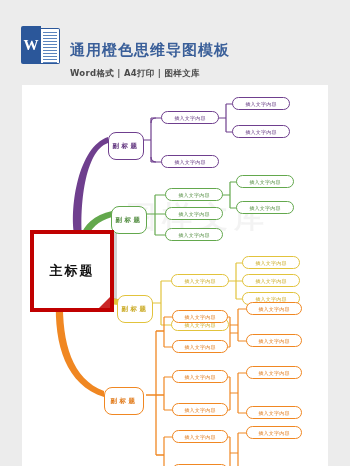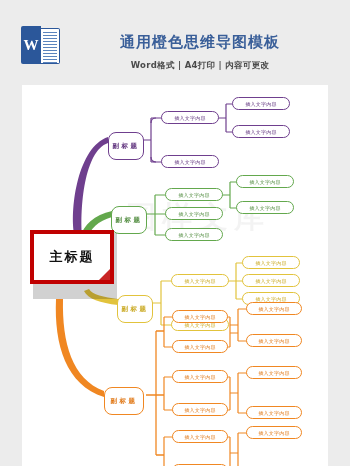--- a/index.html
+++ b/index.html
@@ -32,21 +32,21 @@
     position:absolute;left:20px;top:2px;width:18px;height:34px;
     background:#ffffff;border:1px solid #2b579a;border-left:none;
     border-radius:0 2px 2px 0;
     overflow:hidden;
   }
   .word-icon .doc-right .ln{
     height:1px;background:#5b84bd;margin:2px 2px 0 2px;
   }
   .word-icon .doc-right .ln:first-child{margin-top:3px;}
   .title-block{
-    position:absolute;left:70px;top:32px;width:260px;text-align:center;
+    position:absolute;left:70px;top:40px;width:260px;
   }
   .main-title{
     color:#3a5f99;font-size:15px;font-weight:bold;
     letter-spacing:1px;line-height:20px;
     font-family:"DejaVu Sans","Liberation Sans",sans-serif;
   }
   .sub-title{
     color:#4a4a4a;font-size:8.5px;font-weight:bold;
     margin-top:7px;letter-spacing:0.3px;line-height:12px;
   }
@@ -74,21 +74,21 @@
     box-sizing:border-box;white-space:nowrap;
   }
   .node-leaf{
     height:13px;font-size:5px;letter-spacing:0.2px;
   }
   .node-sub{
     height:28px;font-size:6.5px;letter-spacing:2.5px;font-weight:bold;
     border-width:1.4px;border-radius:8px;
   }
   .root{
-    position:absolute;left:8px;top:145px;width:84px;height:54px;
+    position:absolute;left:8px;top:145px;width:84px;height:82px;
     background:#ffffff;border:4px solid #c00000;
     display:flex;align-items:center;justify-content:center;
     font-size:13px;font-weight:bold;letter-spacing:2px;color:#111;
     box-sizing:border-box;z-index:5;
   }
   .root-shadow{
     position:absolute;left:11px;top:148px;width:84px;height:66px;
     background:rgba(0,0,0,0.18);z-index:4;
   }
   .root-fold{
@@ -121,21 +121,21 @@
       <div class="ln"></div>
         <div class="ln"></div>
         <div class="ln"></div>
       <div class="ln"></div>
         <div class="ln"></div>
     </div>
   </div>
 
   <div class="title-block">
     <div class="main-title">通用橙色思维导图模板</div>
-    <div class="sub-title">Word格式 | A4打印 | 内容可更改</div>
+    <div class="sub-title">Word格式 | A4打印 | 图样文库</div>
   </div>
 
 </div>
 
 <div class="page-card">
   <div class="canvas">
 
     <div class="wm">图样文库</div>
 
     <svg class="links" viewBox="0 0 306 381">

